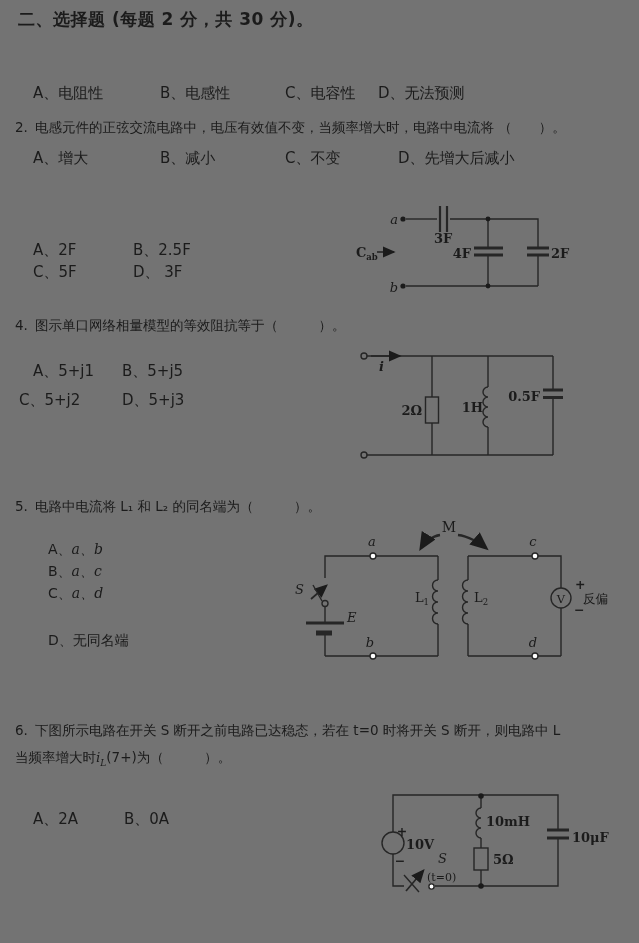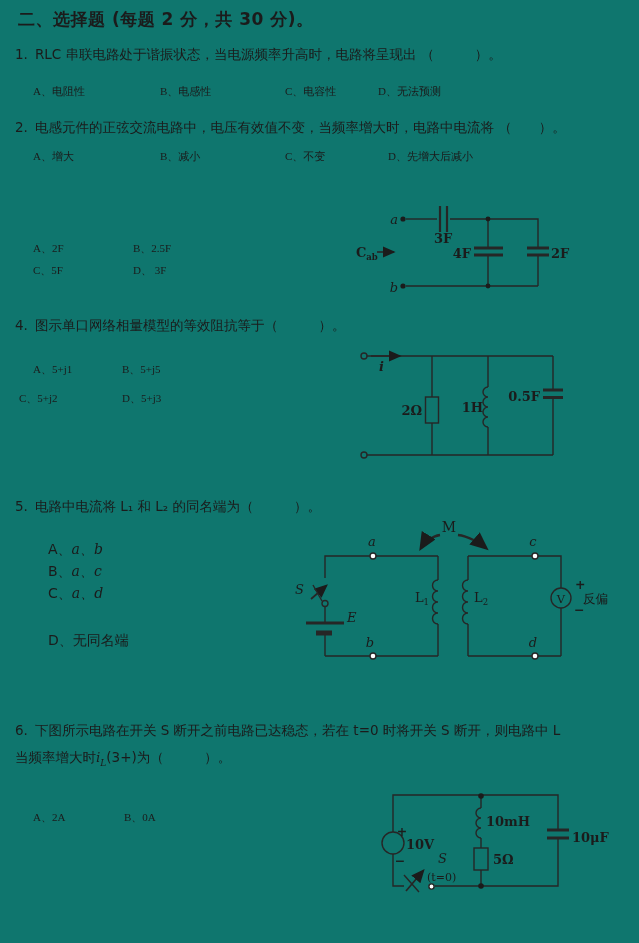--- a/index.html
+++ b/index.html
@@ -1,56 +1,53 @@
 <!DOCTYPE html>
 <html><head>
 <meta charset="utf-8">
 <style>
   html,body { margin:0; padding:0; background:#ffffff; }
   body { width:639px; height:943px; font-family:"DejaVu Sans",sans-serif; color:#1b1b1b; }
-  .page { position:relative; width:639px; height:943px; background:#0f766e; overflow:hidden; }
+  .page { position:relative; width:639px; height:943px; background:#737373; overflow:hidden; }
   .title { position:absolute; left:18px; top:8px; margin:0; font-size:17px; font-weight:700; letter-spacing:.5px; white-space:nowrap; }
   .q { position:absolute; left:15px; font-size:13.5px; line-height:17px; white-space:nowrap; }
   .qnum { margin-right:7px; }
-  .optrow { position:absolute; left:0; top:0; width:639px; height:20px; font-size:11px;font-family:Liberation Serif, serif; }
+  .optrow { position:absolute; left:0; top:0; width:639px; height:20px; font-size:15px; }
   .optrow > span { position:absolute; white-space:nowrap; }
   .optline { position:absolute; left:48px; font-size:14px; white-space:nowrap; }
   .it { font-style:italic; font-family:"DejaVu Serif",serif; }
   .sb { font-size:9px; }
   .circ { position:absolute; }
   .circ text { font-family:"DejaVu Serif",serif; fill:#1b1b1b; }
   .lblv { font-weight:bold; font-size:13px; }
   .lblt { font-style:italic; font-size:13px; }
   .lblc { font-family:"DejaVu Sans",sans-serif; font-size:12.5px; }
 </style>
 </head>
 <body>
 
 <div class="page">
 
   <h1 class="title">二、选择题 (每题 2 分，共 30 分)。</h1>
 
-  <div class="q" style="top:46px">
-    <span class="qnum">1.</span><span>RLC 串联电路处于谐振状态，当电源频率升高时，电路将呈现出 （　　　）。</span>
-  </div>
   <div class="optrow" style="top:84px">
     <span style="left:33px">A、电阻性</span>
     <span style="left:160px">B、电感性</span>
     <span style="left:285px">C、电容性</span>
     <span style="left:378px">D、无法预测</span>
   </div>
 
   <div class="q" style="top:119px">
     <span class="qnum">2.</span><span>电感元件的正弦交流电路中，电压有效值不变，当频率增大时，电路中电流将 （　　）。</span>
   </div>
   <div class="optrow" style="top:149px">
     <span style="left:33px">A、增大</span>
     <span style="left:160px">B、减小</span>
     <span style="left:285px">C、不变</span>
-    <span style="left:388px">D、先增大后减小</span>
+    <span style="left:398px">D、先增大后减小</span>
   </div>
 
   <div class="optrow" style="top:241px">
     <span style="left:33px">A、2F</span>
     <span style="left:133px">B、2.5F</span>
   </div>
   <div class="optrow" style="top:263px">
     <span style="left:33px">C、5F</span>
     <span style="left:133px">D、 3F</span>
   </div>
@@ -176,21 +173,21 @@
     <text x="561" y="602.5" text-anchor="middle" font-size="11.5">V</text>
     <text x="575" y="589" class="lblc" font-weight="bold">+</text>
     <text x="574" y="614" class="lblc" font-weight="bold">−</text>
     <text x="583" y="603" class="lblc">反偏</text>
   </svg>
 
   <div class="q" style="top:722px">
     <span class="qnum">6.</span><span>下图所示电路在开关 S 断开之前电路已达稳态，若在 t=0 时将开关 S 断开，则电路中 L</span>
   </div>
   <div class="q" style="top:749px">
-    <span>当频率增大时</span><span class="it">i</span><sub class="sb it">L</sub><span>(3+)为（　　　）。</span>
+    <span>当频率增大时</span><span class="it">i</span><sub class="sb it">L</sub><span>(7+)为（　　　）。</span>
   </div>
   <div class="optrow" style="top:810px">
     <span style="left:33px">A、2A</span>
     <span style="left:124px">B、0A</span>
   </div>
 
   <svg class="circ" style="left:380px;top:783px" width="232" height="117" viewBox="380 783 232 117">
     <defs>
       <marker id="ah6" markerWidth="9" markerHeight="8" refX="6.5" refY="3.5" orient="auto">
         <path d="M0,0 L8,3.5 L0,7 Z" fill="#1b1b1b"></path>

